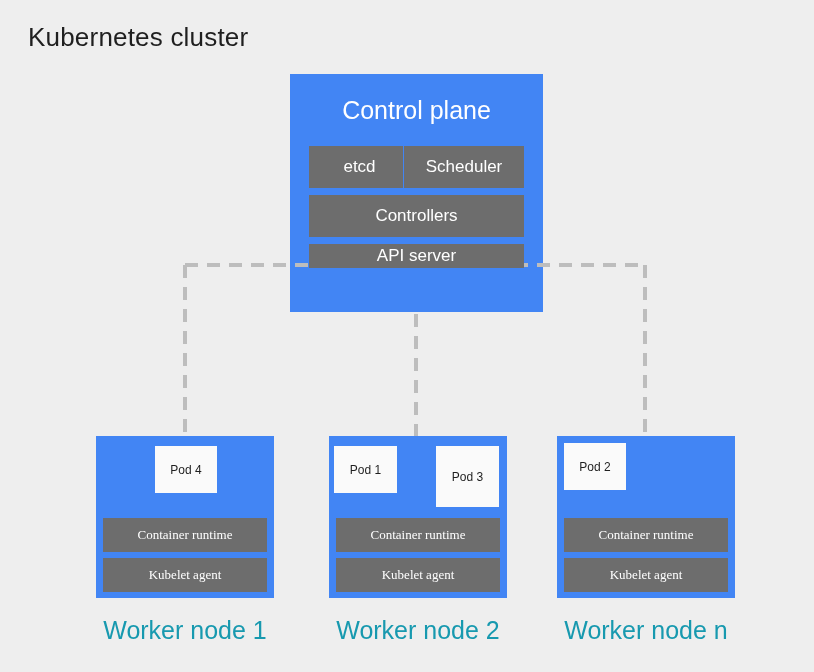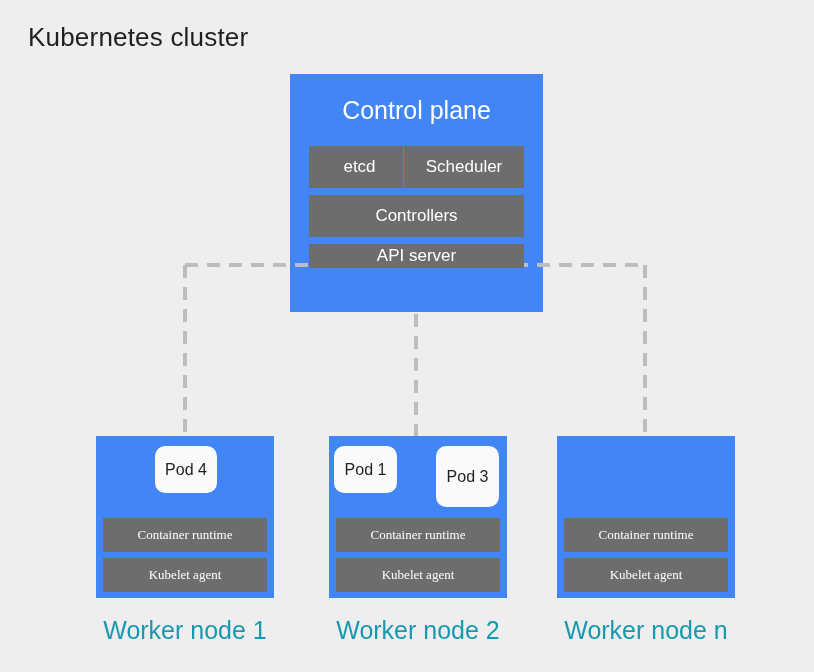--- a/index.html
+++ b/index.html
@@ -26,22 +26,21 @@
     position:absolute; z-index:3;
     background:var(--gray, #6d6d6d); color:var(--text_light, #ffffff);
     display:flex; align-items:center; justify-content:center;
     font-size:17px;
   }
   .gray-box.small { font-size:13px;font-family:Liberation Serif, serif; }
   .pod {
     position:absolute; z-index:3;
     background:var(--pod_bg, #fafafa); color:var(--text_dark, #1f1f1f);
     display:flex; align-items:center; justify-content:center;
-    font-size:16px;
-    border-radius:10px;
+    font-size:12px;
   }
   .cp-title {
     position:absolute; left:0; top:22px; width:100%;
     text-align:center; color:var(--text_light, #ffffff); font-size:25px;
   }
   .node-label {
     position:absolute; top:616px; height:26px;
     font-size:25px; color:var(--teal, #1799af); text-align:center;
   }
   .control-plane { left:290px; top:74px; width:253px; height:238px; }
@@ -76,18 +75,19 @@
 
   <div class="blue-box worker-node" style="left:329px;">
     <div class="pod" style="left:5px; top:10px; width:63px; height:47px;">Pod 1</div>
     <div class="pod" style="left:107px; top:10px; width:63px; height:61px;">Pod 3</div>
     <div class="gray-box small" style="left:7px; top:82px; width:164px; height:34px;">Container runtime</div>
     <div class="gray-box small" style="left:7px; top:122px; width:164px; height:34px;">Kubelet agent</div>
   </div>
   <div class="node-label" style="left:329px; width:178px;">Worker node 2</div>
 
   <div class="blue-box worker-node" style="left:557px;">
+    <div class="pod" style="left:7px; top:7px; width:62px; height:47px;">Pod 2</div>
     <div class="gray-box small" style="left:7px; top:82px; width:164px; height:34px;">Container runtime</div>
     <div class="gray-box small" style="left:7px; top:122px; width:164px; height:34px;">Kubelet agent</div>
   </div>
   <div class="node-label" style="left:557px; width:178px;">Worker node n</div>
 
 </div>
 
 </body></html>

